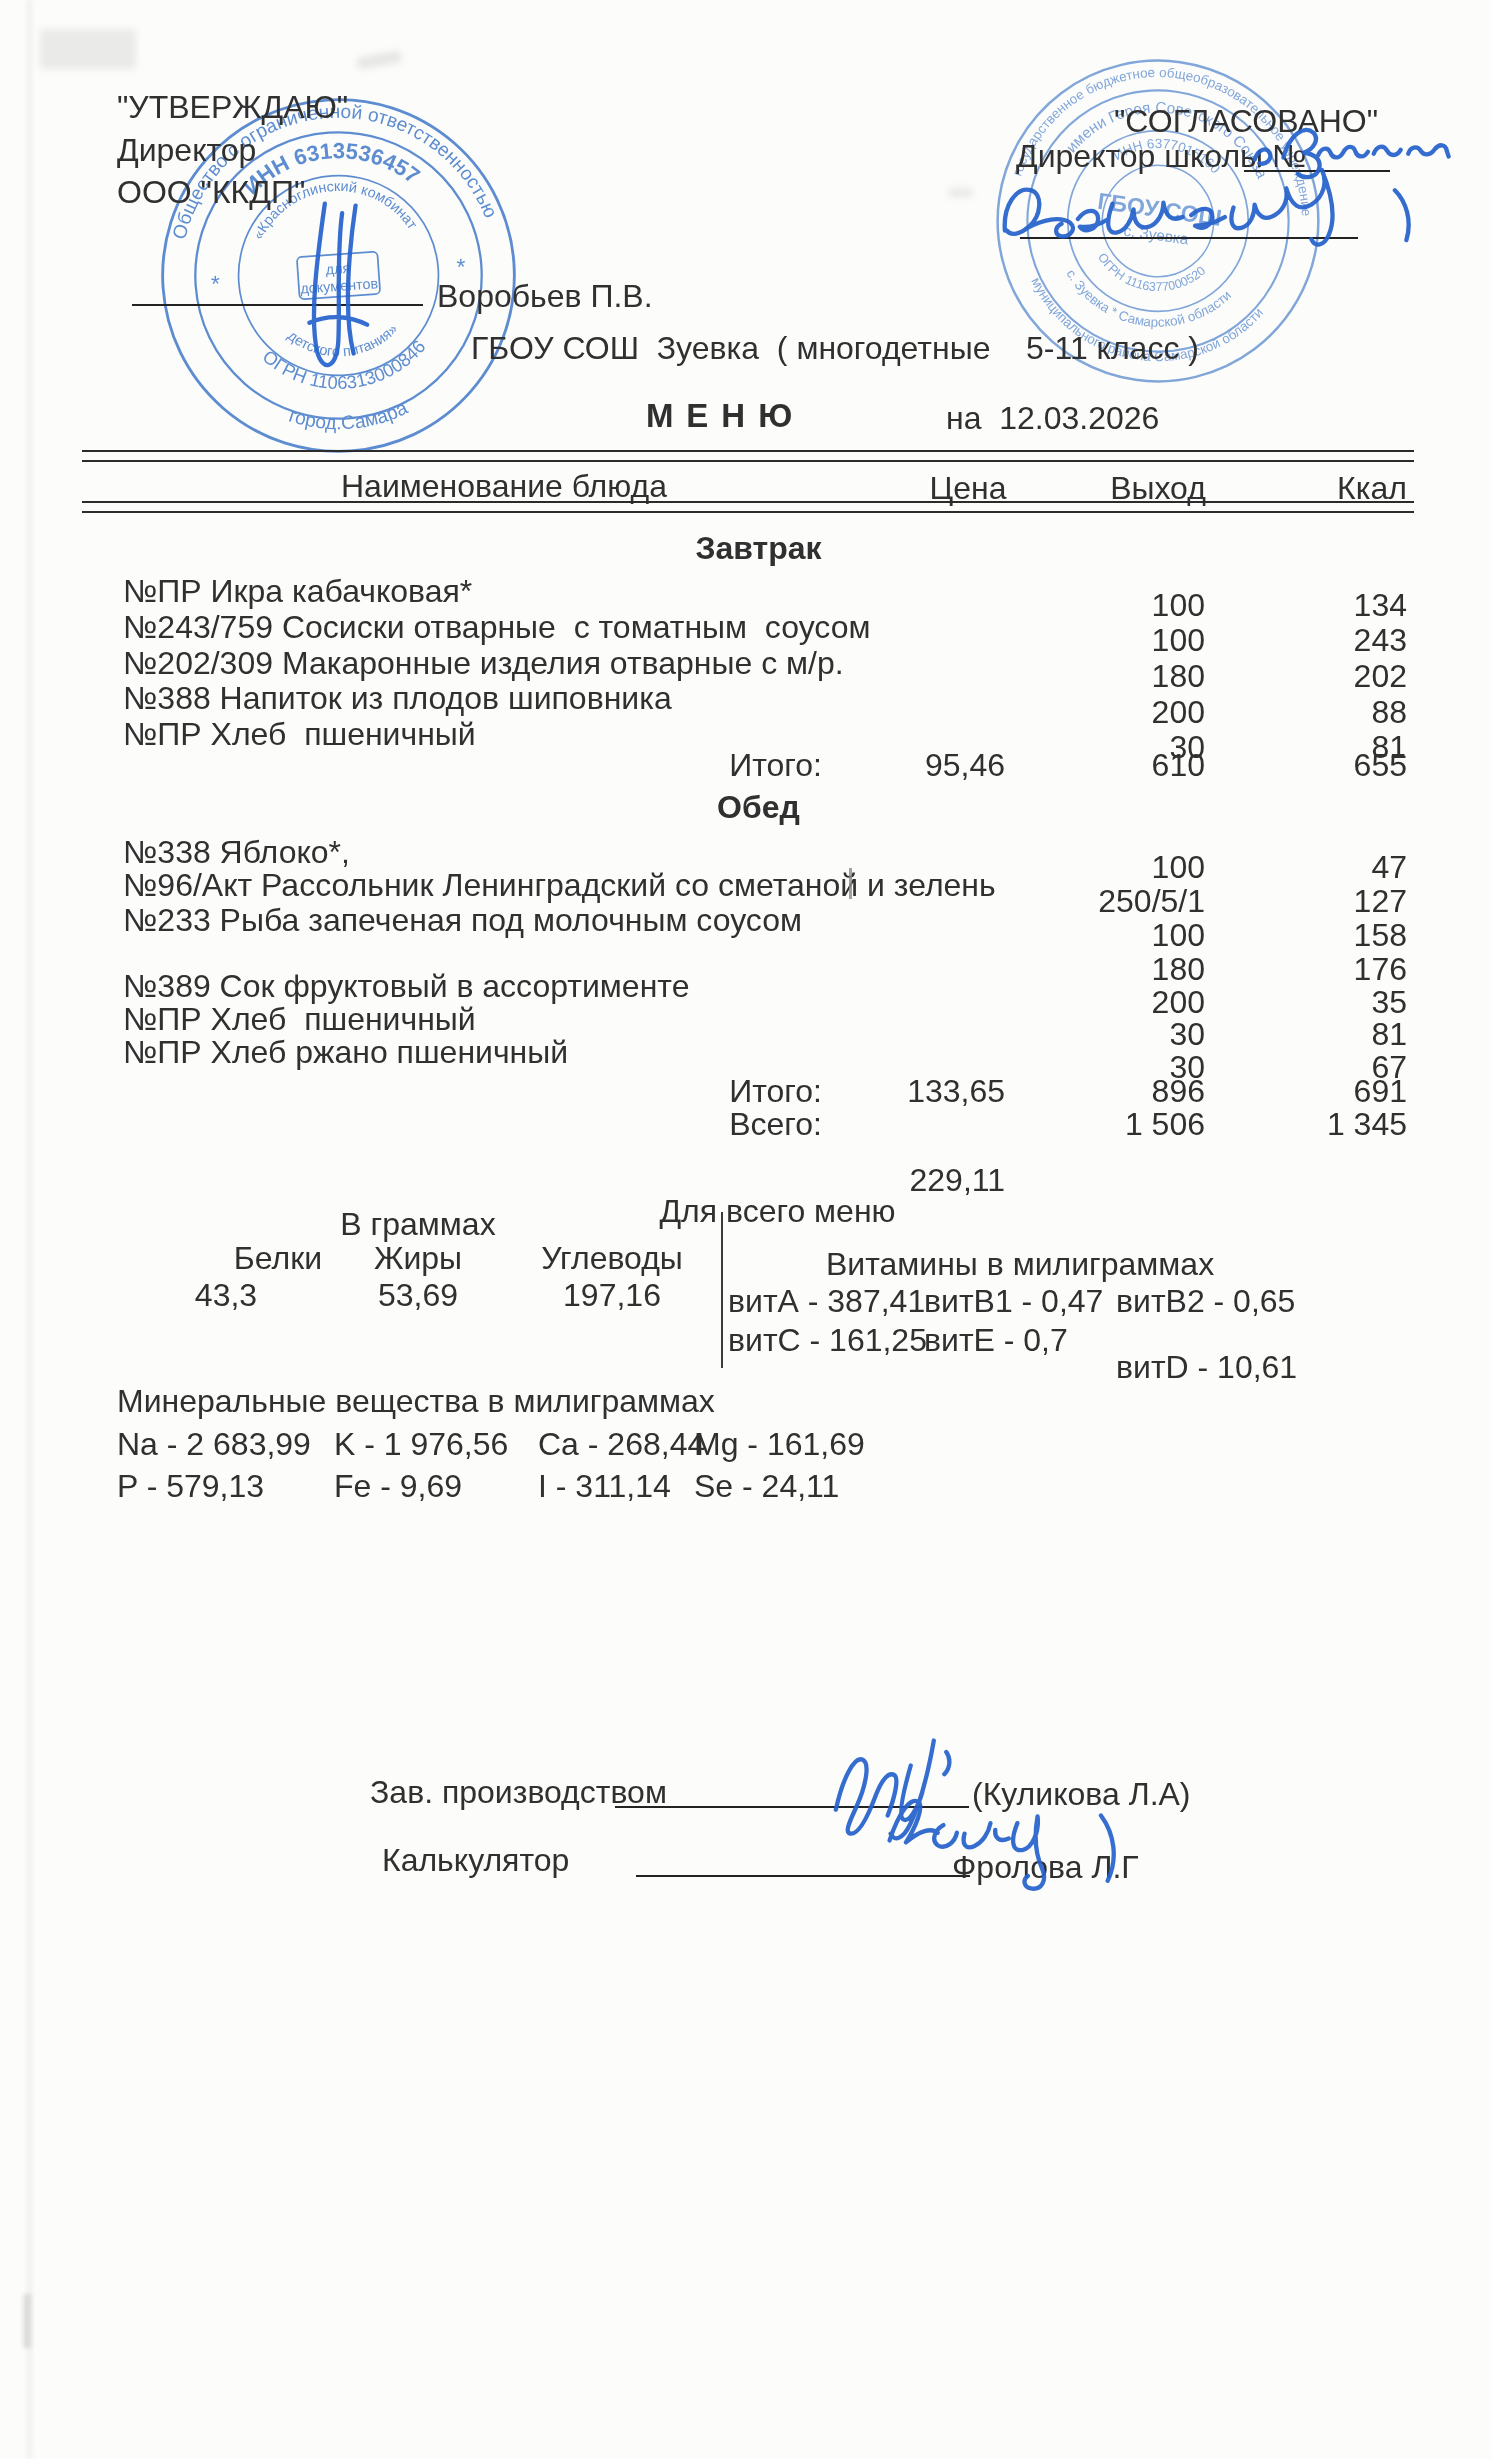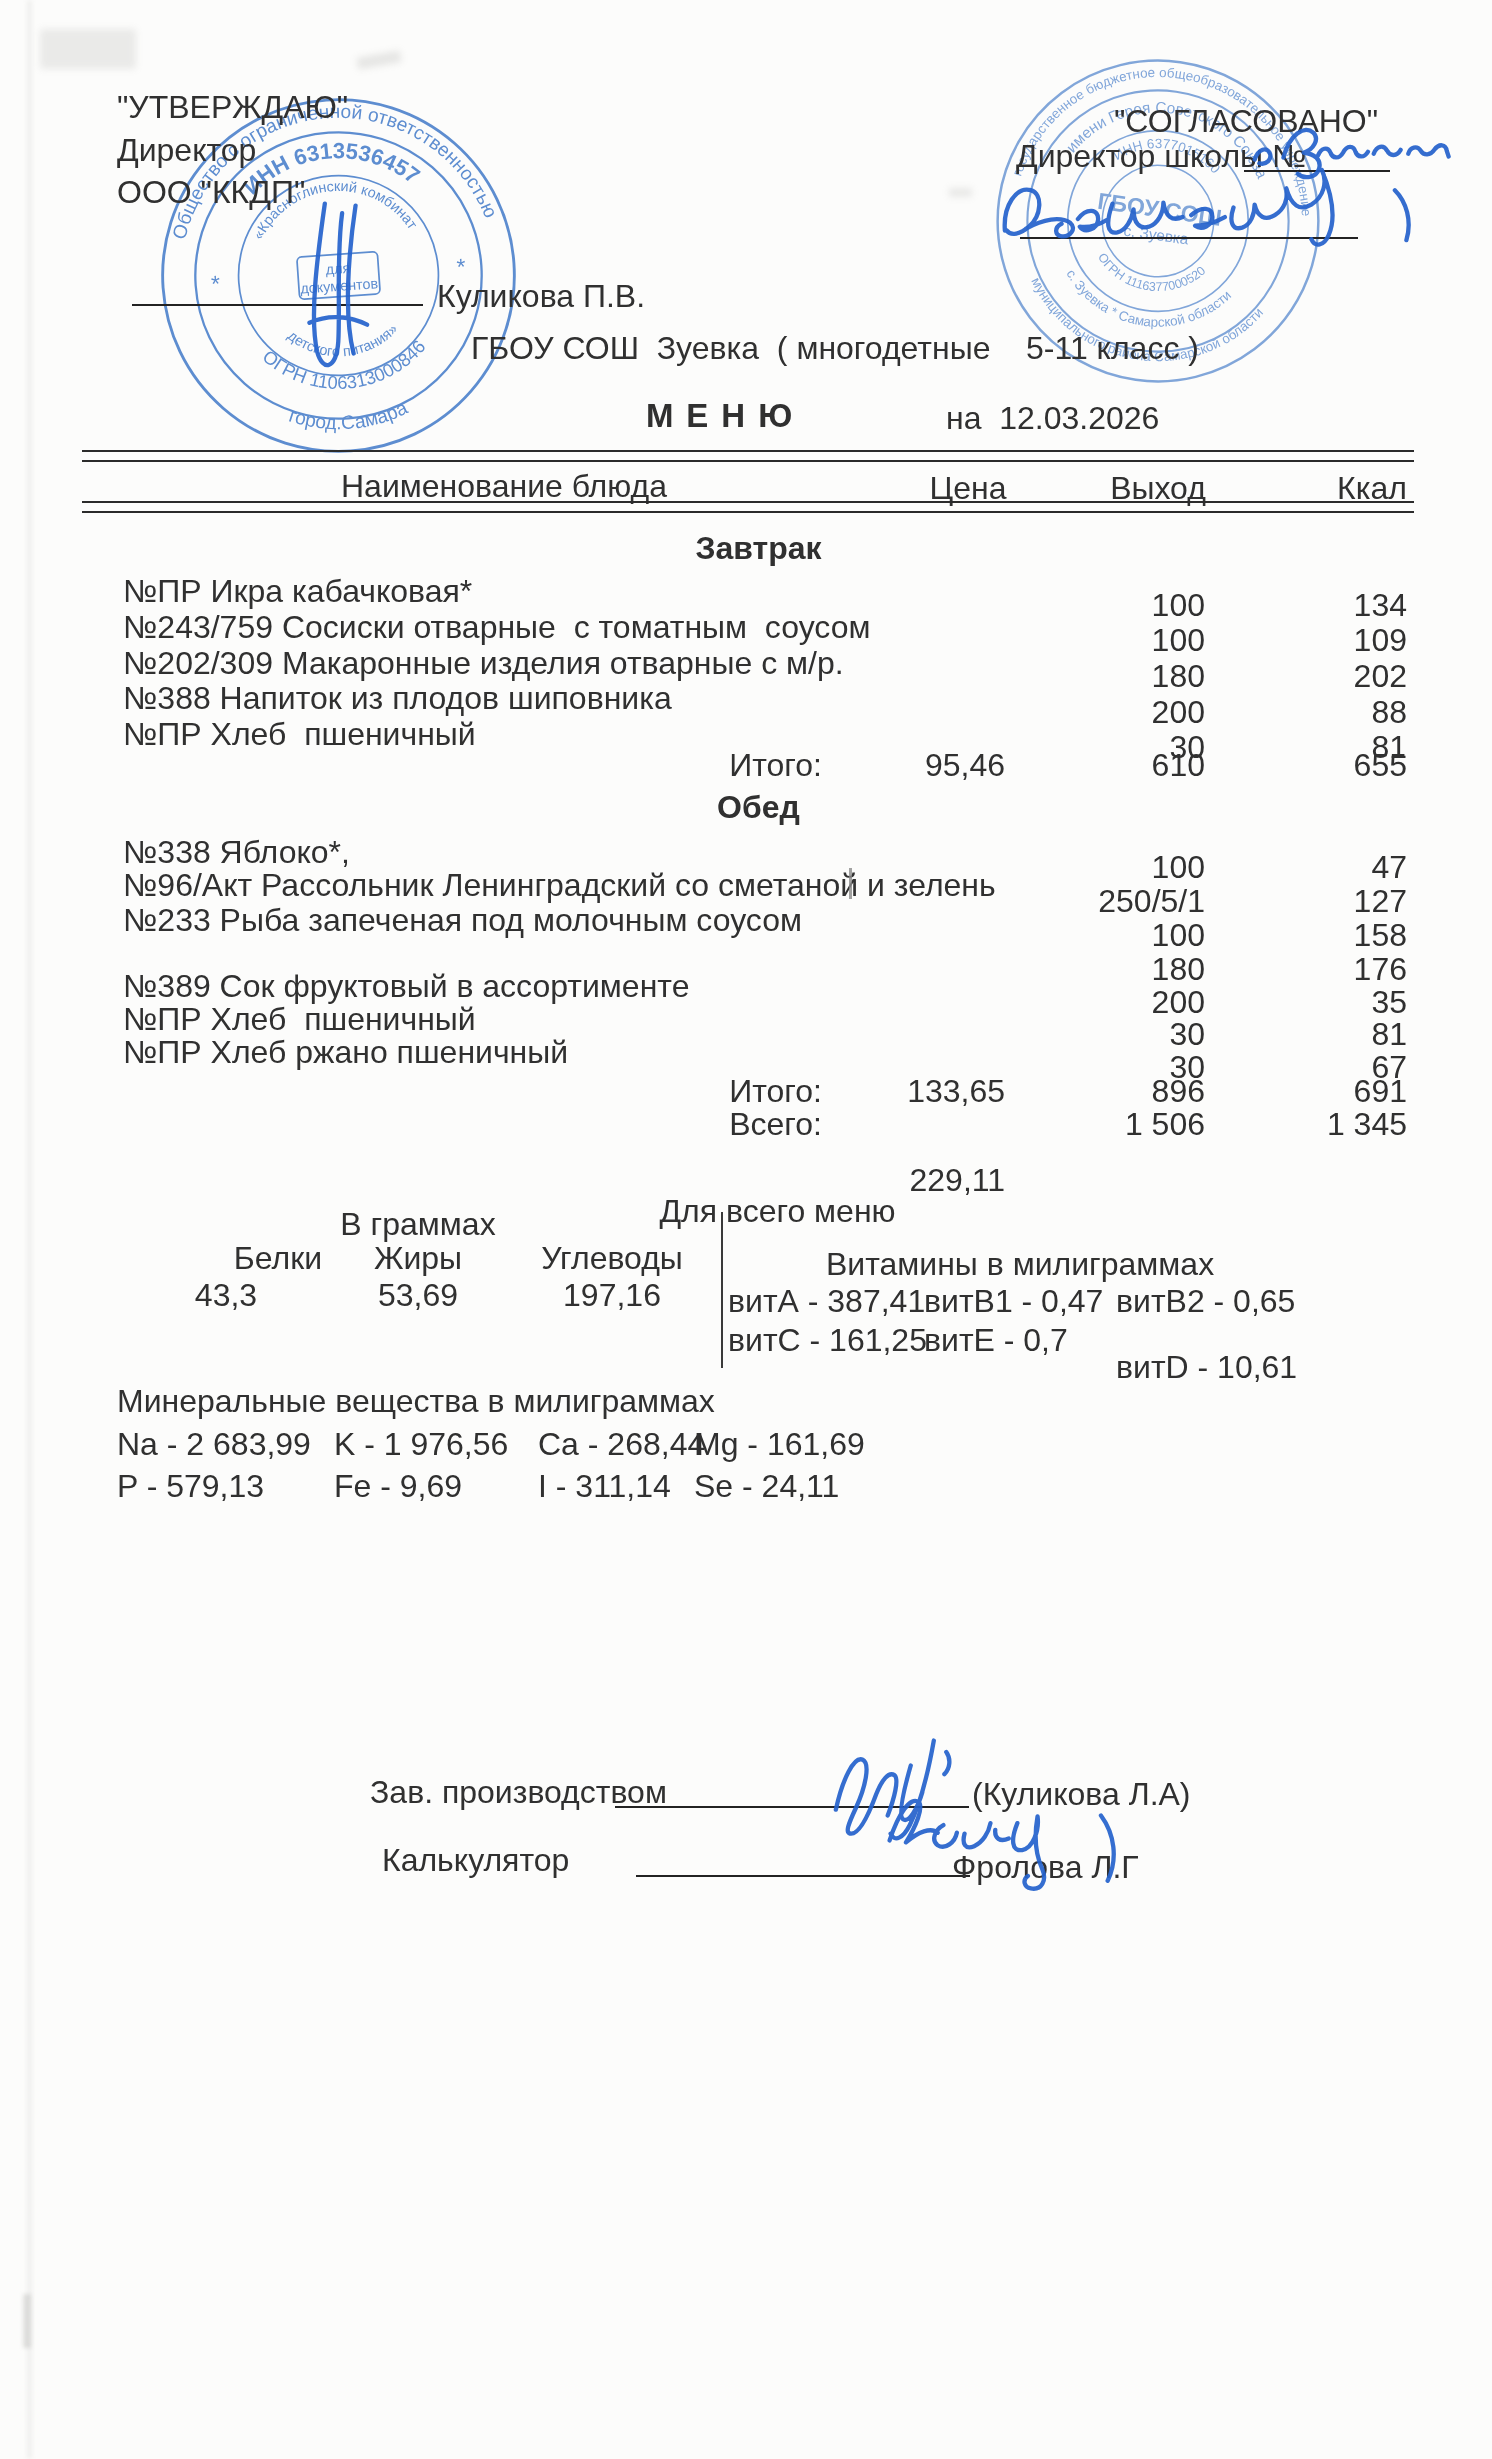--- a/index.html
+++ b/index.html
@@ -85,21 +85,21 @@
       <text font-size="13" font-family="Liberation Sans, sans-serif"><textPath href="#R-dn-3" startOffset="50%" text-anchor="middle">ОГРН 1116377000520</textPath></text>
       <text x="176" y="172" font-size="24" font-weight="bold" text-anchor="middle">ГБОУ СОШ</text>
       <text x="176" y="196" font-size="16" text-anchor="middle">с. Зуевка</text>
     </g>
   </svg>
 
   <div class="abs t" style="left:117px;top:90px;">"УТВЕРЖДАЮ"</div>
   <div class="abs t" style="left:117px;top:133px;">Директор</div>
   <div class="abs t" style="left:117px;top:175px;">ООО "ККДП"</div>
   <div class="abs hline" style="left:132px;top:304px;width:291px;"></div>
-  <div class="abs t" style="left:437px;top:279px;">Куликова П.В.</div>
+  <div class="abs t" style="left:437px;top:279px;">Воробьев П.В.</div>
   <div class="abs t" style="left:471px;top:331px;">ГБОУ СОШ  Зуевка  ( многодетные    5-11 класс )</div>
 
   <div class="abs t" style="left:1114px;top:104px;">"СОГЛАСОВАНО"</div>
   <div class="abs t" style="left:1016px;top:139px;">Директор школы №</div>
   <div class="abs hline" style="left:1244px;top:170px;width:146px;"></div>
   <div class="abs hline" style="left:1020px;top:237px;width:338px;"></div>
 
   <div class="abs t b ctr" style="left:576px;top:398px;width:288px;font-size:33px;letter-spacing:1.9px;">М Е Н Ю</div>
   <div class="abs t" style="left:946px;top:401px;">на  12.03.2026</div>
 
@@ -111,21 +111,21 @@
   <div class="abs rule" style="top:501px;"></div>
 
   <div class="abs t b ctr" style="left:576px;top:531px;width:365px;">Завтрак</div>
 
   <div class="abs t" style="left:123px;top:574px;">№ПР Икра кабачковая*</div>
   <div class="abs t col-out" style="top:588px;">100</div>
   <div class="abs t col-kcal" style="top:588px;">134</div>
 
   <div class="abs t" style="left:123px;top:610px;">№243/759 Сосиски отварные  с томатным  соусом</div>
   <div class="abs t col-out" style="top:623px;">100</div>
-  <div class="abs t col-kcal" style="top:623px;">109</div>
+  <div class="abs t col-kcal" style="top:623px;">243</div>
 
   <div class="abs t" style="left:123px;top:646px;">№202/309 Макаронные изделия отварные с м/р.</div>
   <div class="abs t col-out" style="top:659px;">180</div>
   <div class="abs t col-kcal" style="top:659px;">202</div>
 
   <div class="abs t" style="left:123px;top:681px;">№388 Напиток из плодов шиповника</div>
   <div class="abs t col-out" style="top:695px;">200</div>
   <div class="abs t col-kcal" style="top:695px;">88</div>
 
   <div class="abs t" style="left:123px;top:717px;">№ПР Хлеб  пшеничный</div>

